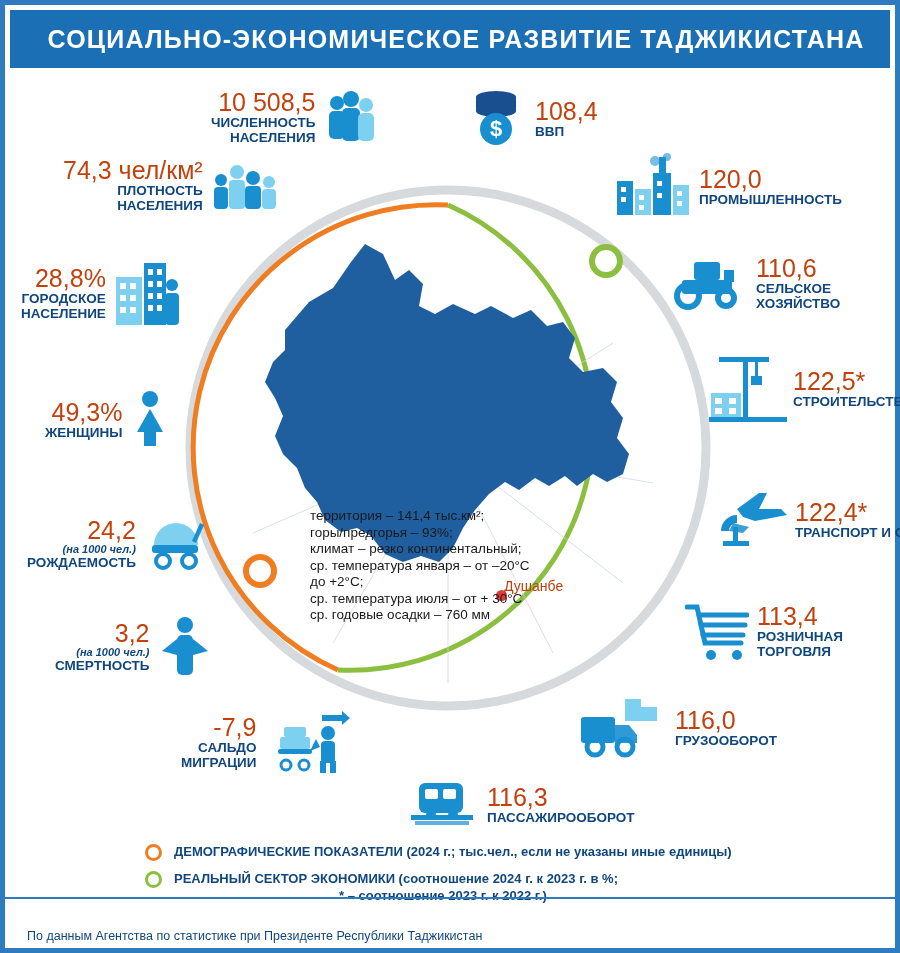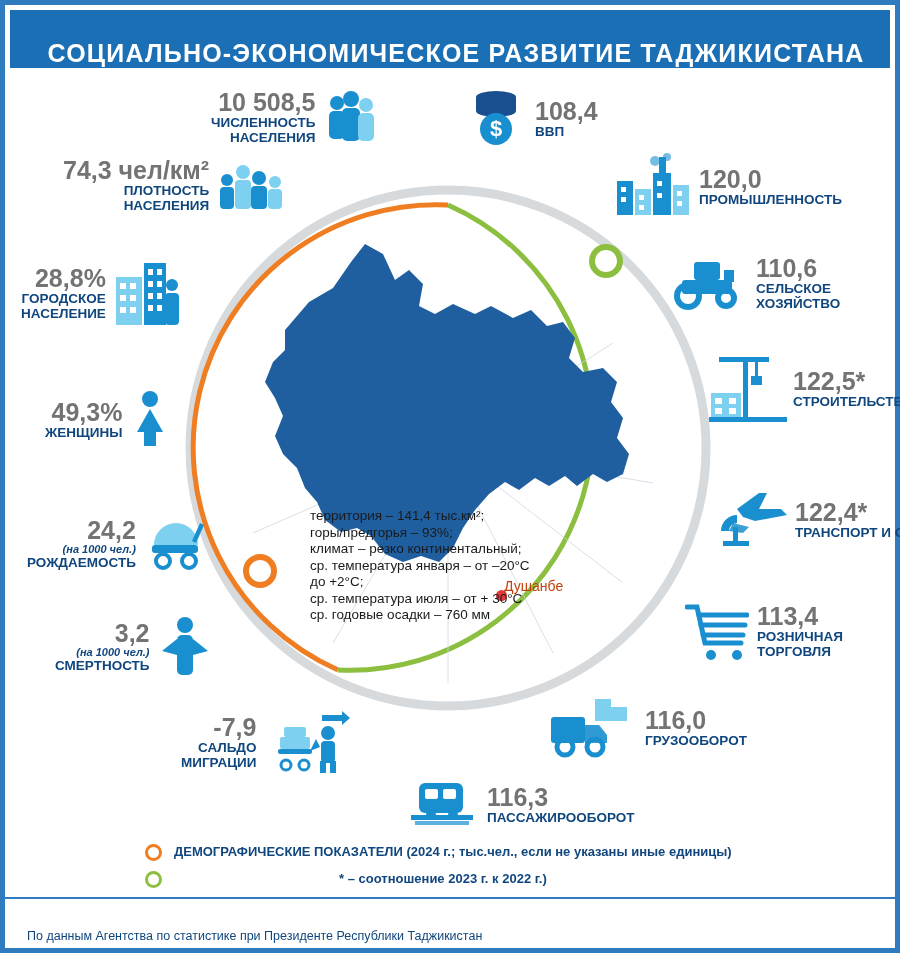--- a/index.html
+++ b/index.html
@@ -14,21 +14,21 @@
   #frame{
     position:absolute;inset:0;
     border:5px solid #2e7bbf;
     box-sizing:border-box;
     background:#fff;
   }
   
   #header{
     position:absolute;left:5px;top:5px;right:5px;height:58px;
     background:#1a6fb5;
-    display:flex;align-items:flex-end;justify-content:center;padding-left:12px;
+    display:flex;align-items:center;justify-content:center;padding-left:12px;
   }
   #header .title{
     color:#ffffff;
     font-size:25px;
     font-weight:bold;
     letter-spacing:1.2px;
     white-space:nowrap;
   }
   
   #ring-wrap{
@@ -48,21 +48,21 @@
   }
   
   #center-text{
     position:absolute;left:305px;top:503px;width:300px;
     font-size:13.5px;line-height:16.5px;color:#1a1a1a;
   }
   #center-text .ind{display:block;text-align:left;padding-right:18px;}
   
   .stat{position:absolute;}
   .num{
-    font-size:25px;font-weight:bold;color:#737373;line-height:26px;
+    font-size:25px;font-weight:normal;color:#c2410c;line-height:26px;
     white-space:nowrap;
   }
   .lbl{
     font-size:13.5px;font-weight:bold;color:#10467e;line-height:15px;
     text-transform:uppercase;white-space:nowrap;
   }
   .sub{
     font-size:11px;font-style:italic;font-weight:bold;color:#10467e;
     white-space:nowrap;
   }
@@ -444,21 +444,21 @@
           </g>
       </svg>
       <div class="l" style="margin-left:8px;">
         <div class="num">113,4</div>
         <div class="lbl">РОЗНИЧНАЯ</div>
         <div class="lbl">ТОРГОВЛЯ</div>
       </div>
     </div>
   </div>
 
-  <div class="stat" style="left:544px;top:690px;">
+  <div class="stat" style="left:574px;top:690px;">
     <div class="row">
       <svg class="icon" width="90" height="64" viewBox="0 0 90 64">
         <g fill="#1a8fd0">
           <rect x="2" y="22" width="34" height="26" rx="3"></rect>
           <path d="M 36 30 L 50 30 L 58 40 L 58 48 L 36 48 Z" opacity="0.9"></path>
         </g>
         <g fill="#7dd0f0">
           <rect x="46" y="4" width="16" height="22"></rect>
           <rect x="62" y="12" width="16" height="14"></rect>
         </g>
@@ -499,20 +499,21 @@
   </div>
 
   <div id="legend">
     <div class="leg-row">
       <div class="leg-dot"></div>
       <div class="leg-txt">ДЕМОГРАФИЧЕСКИЕ ПОКАЗАТЕЛИ (2024 г.; тыс.чел., если не указаны иные единицы)</div>
     </div>
     <div class="leg-row">
       <div class="leg-dot green"></div>
       <div class="leg-txt">
+        <span>РЕАЛЬНЫЙ СЕКТОР ЭКОНОМИКИ (соотношение 2024 г. к 2023 г. в %;</span>
         <span class="ln2">* – соотношение 2023 г. к 2022 г.)</span>
       </div>
     </div>
   </div>
 
   <div id="footer">
     <div class="ftxt">По данным Агентства по статистике при Президенте Республики Таджикистан</div>
   </div>
 
 </div>

